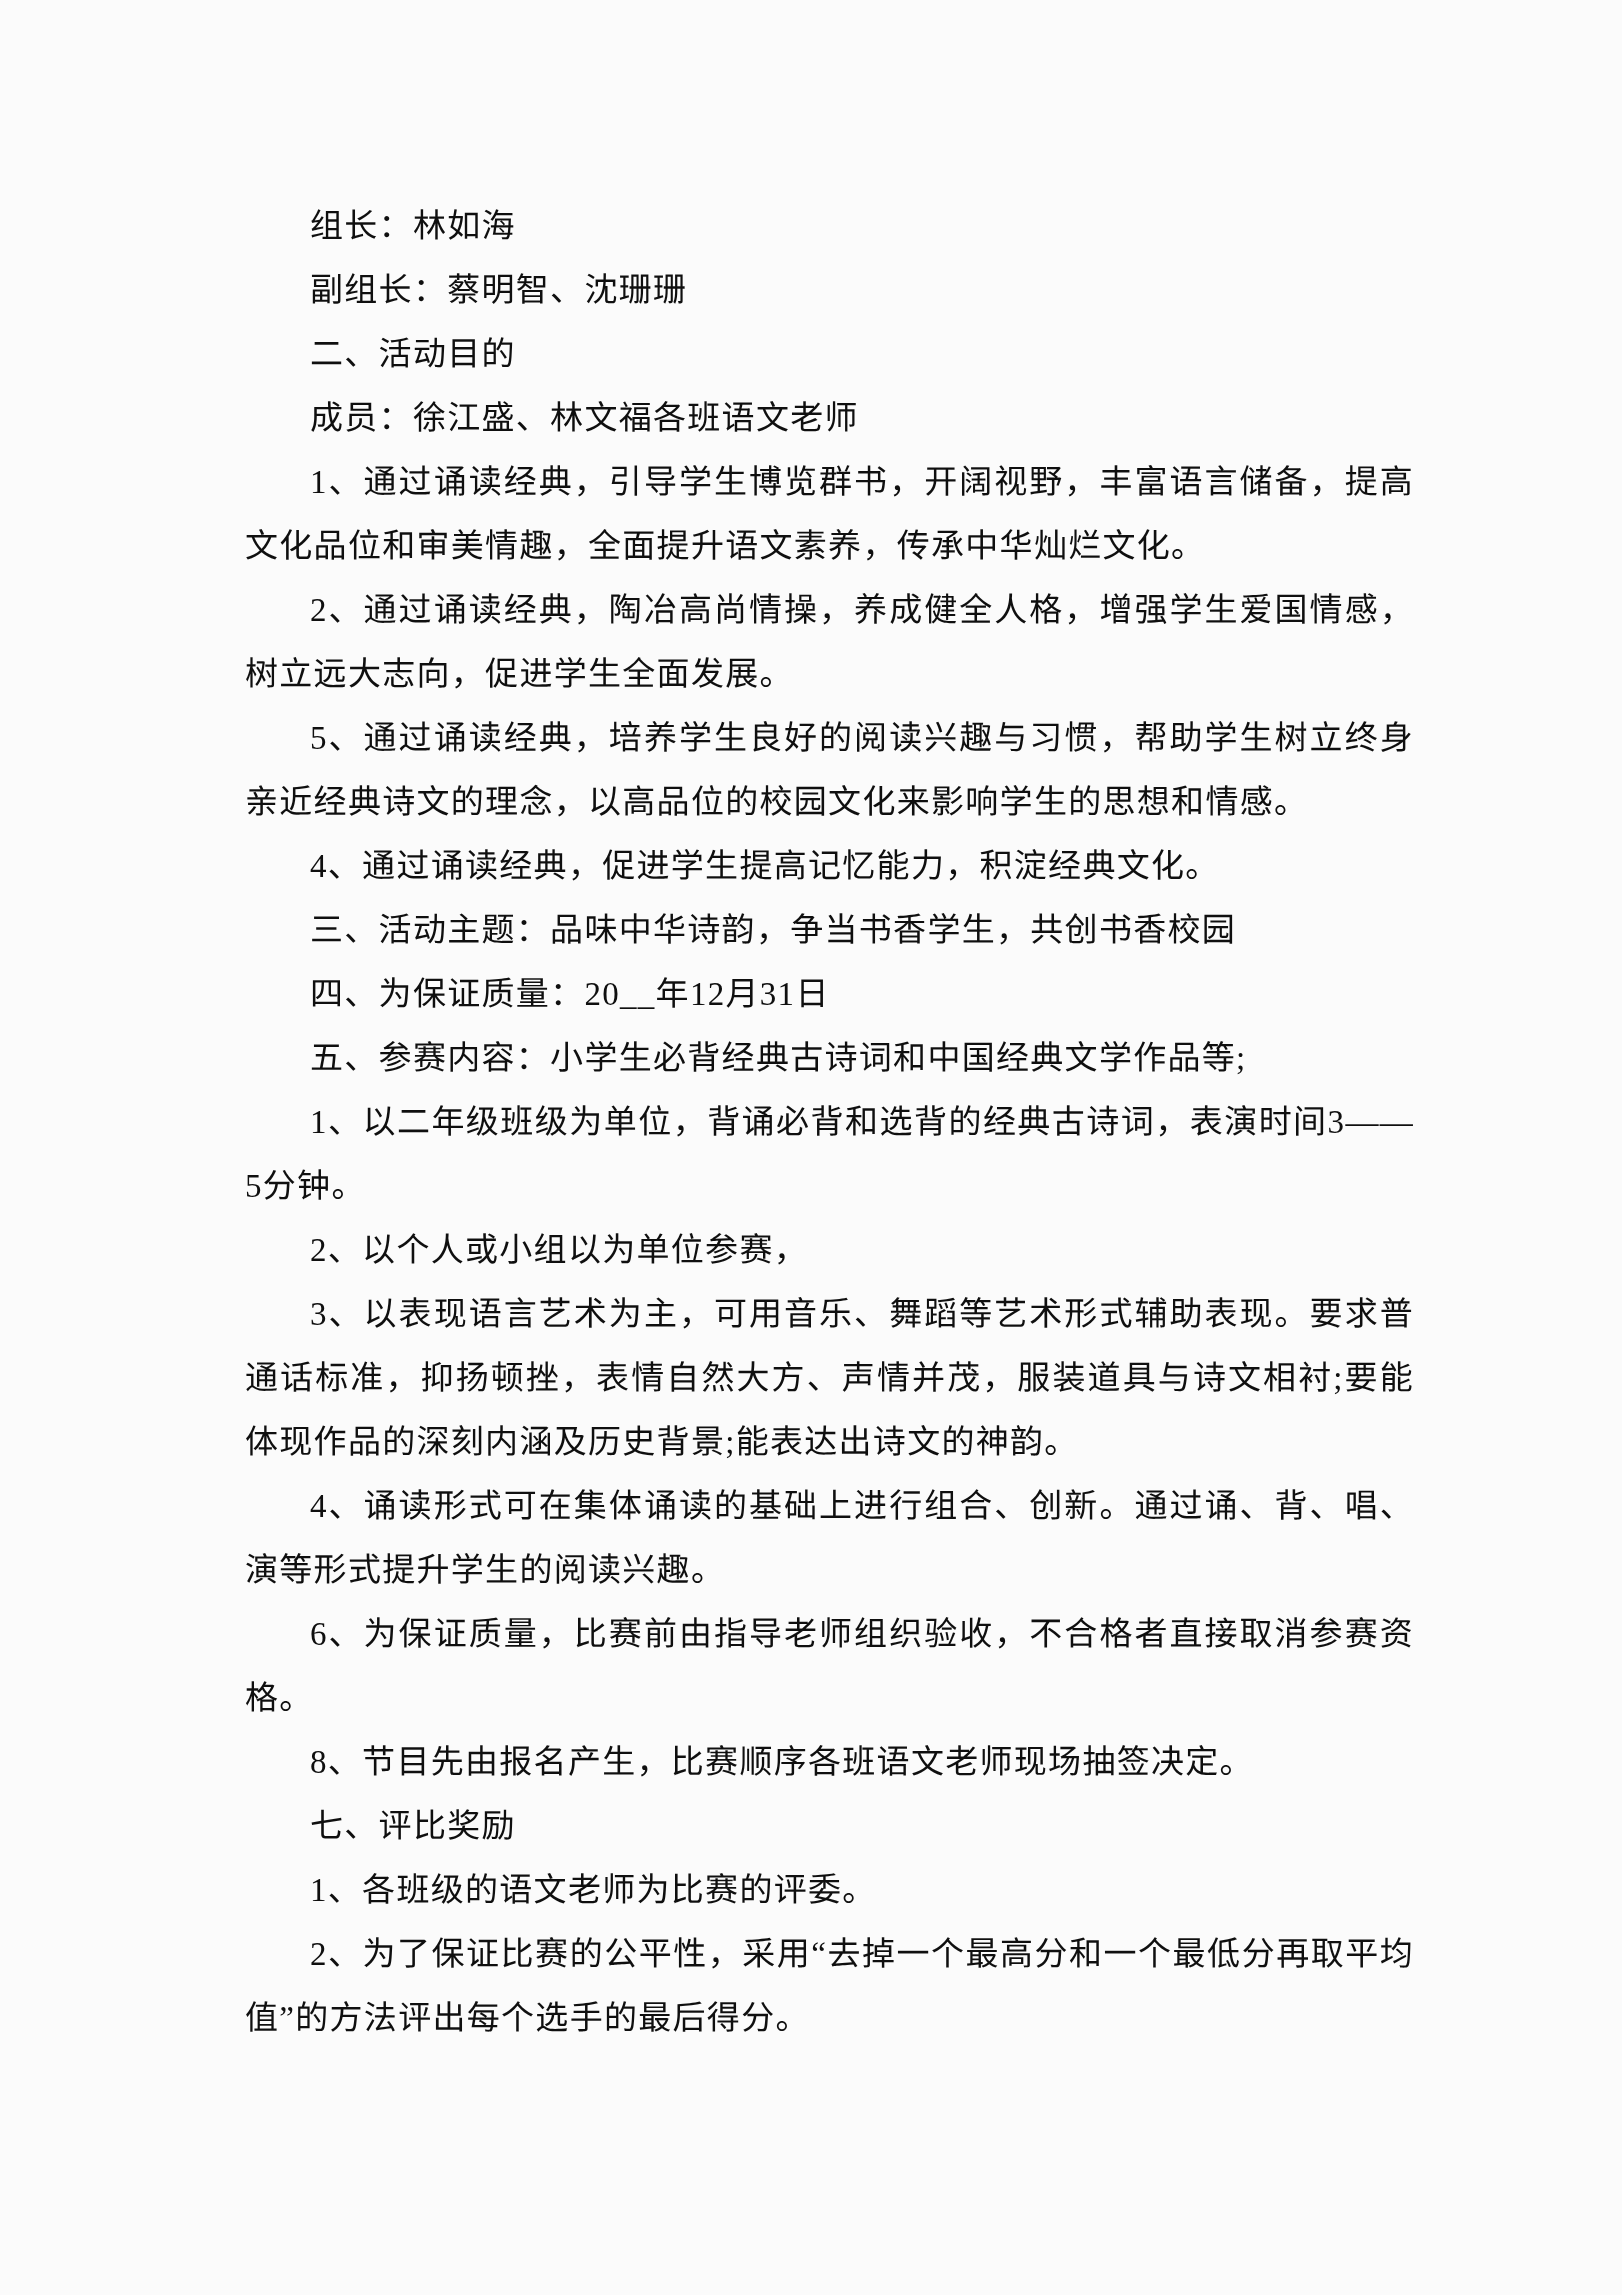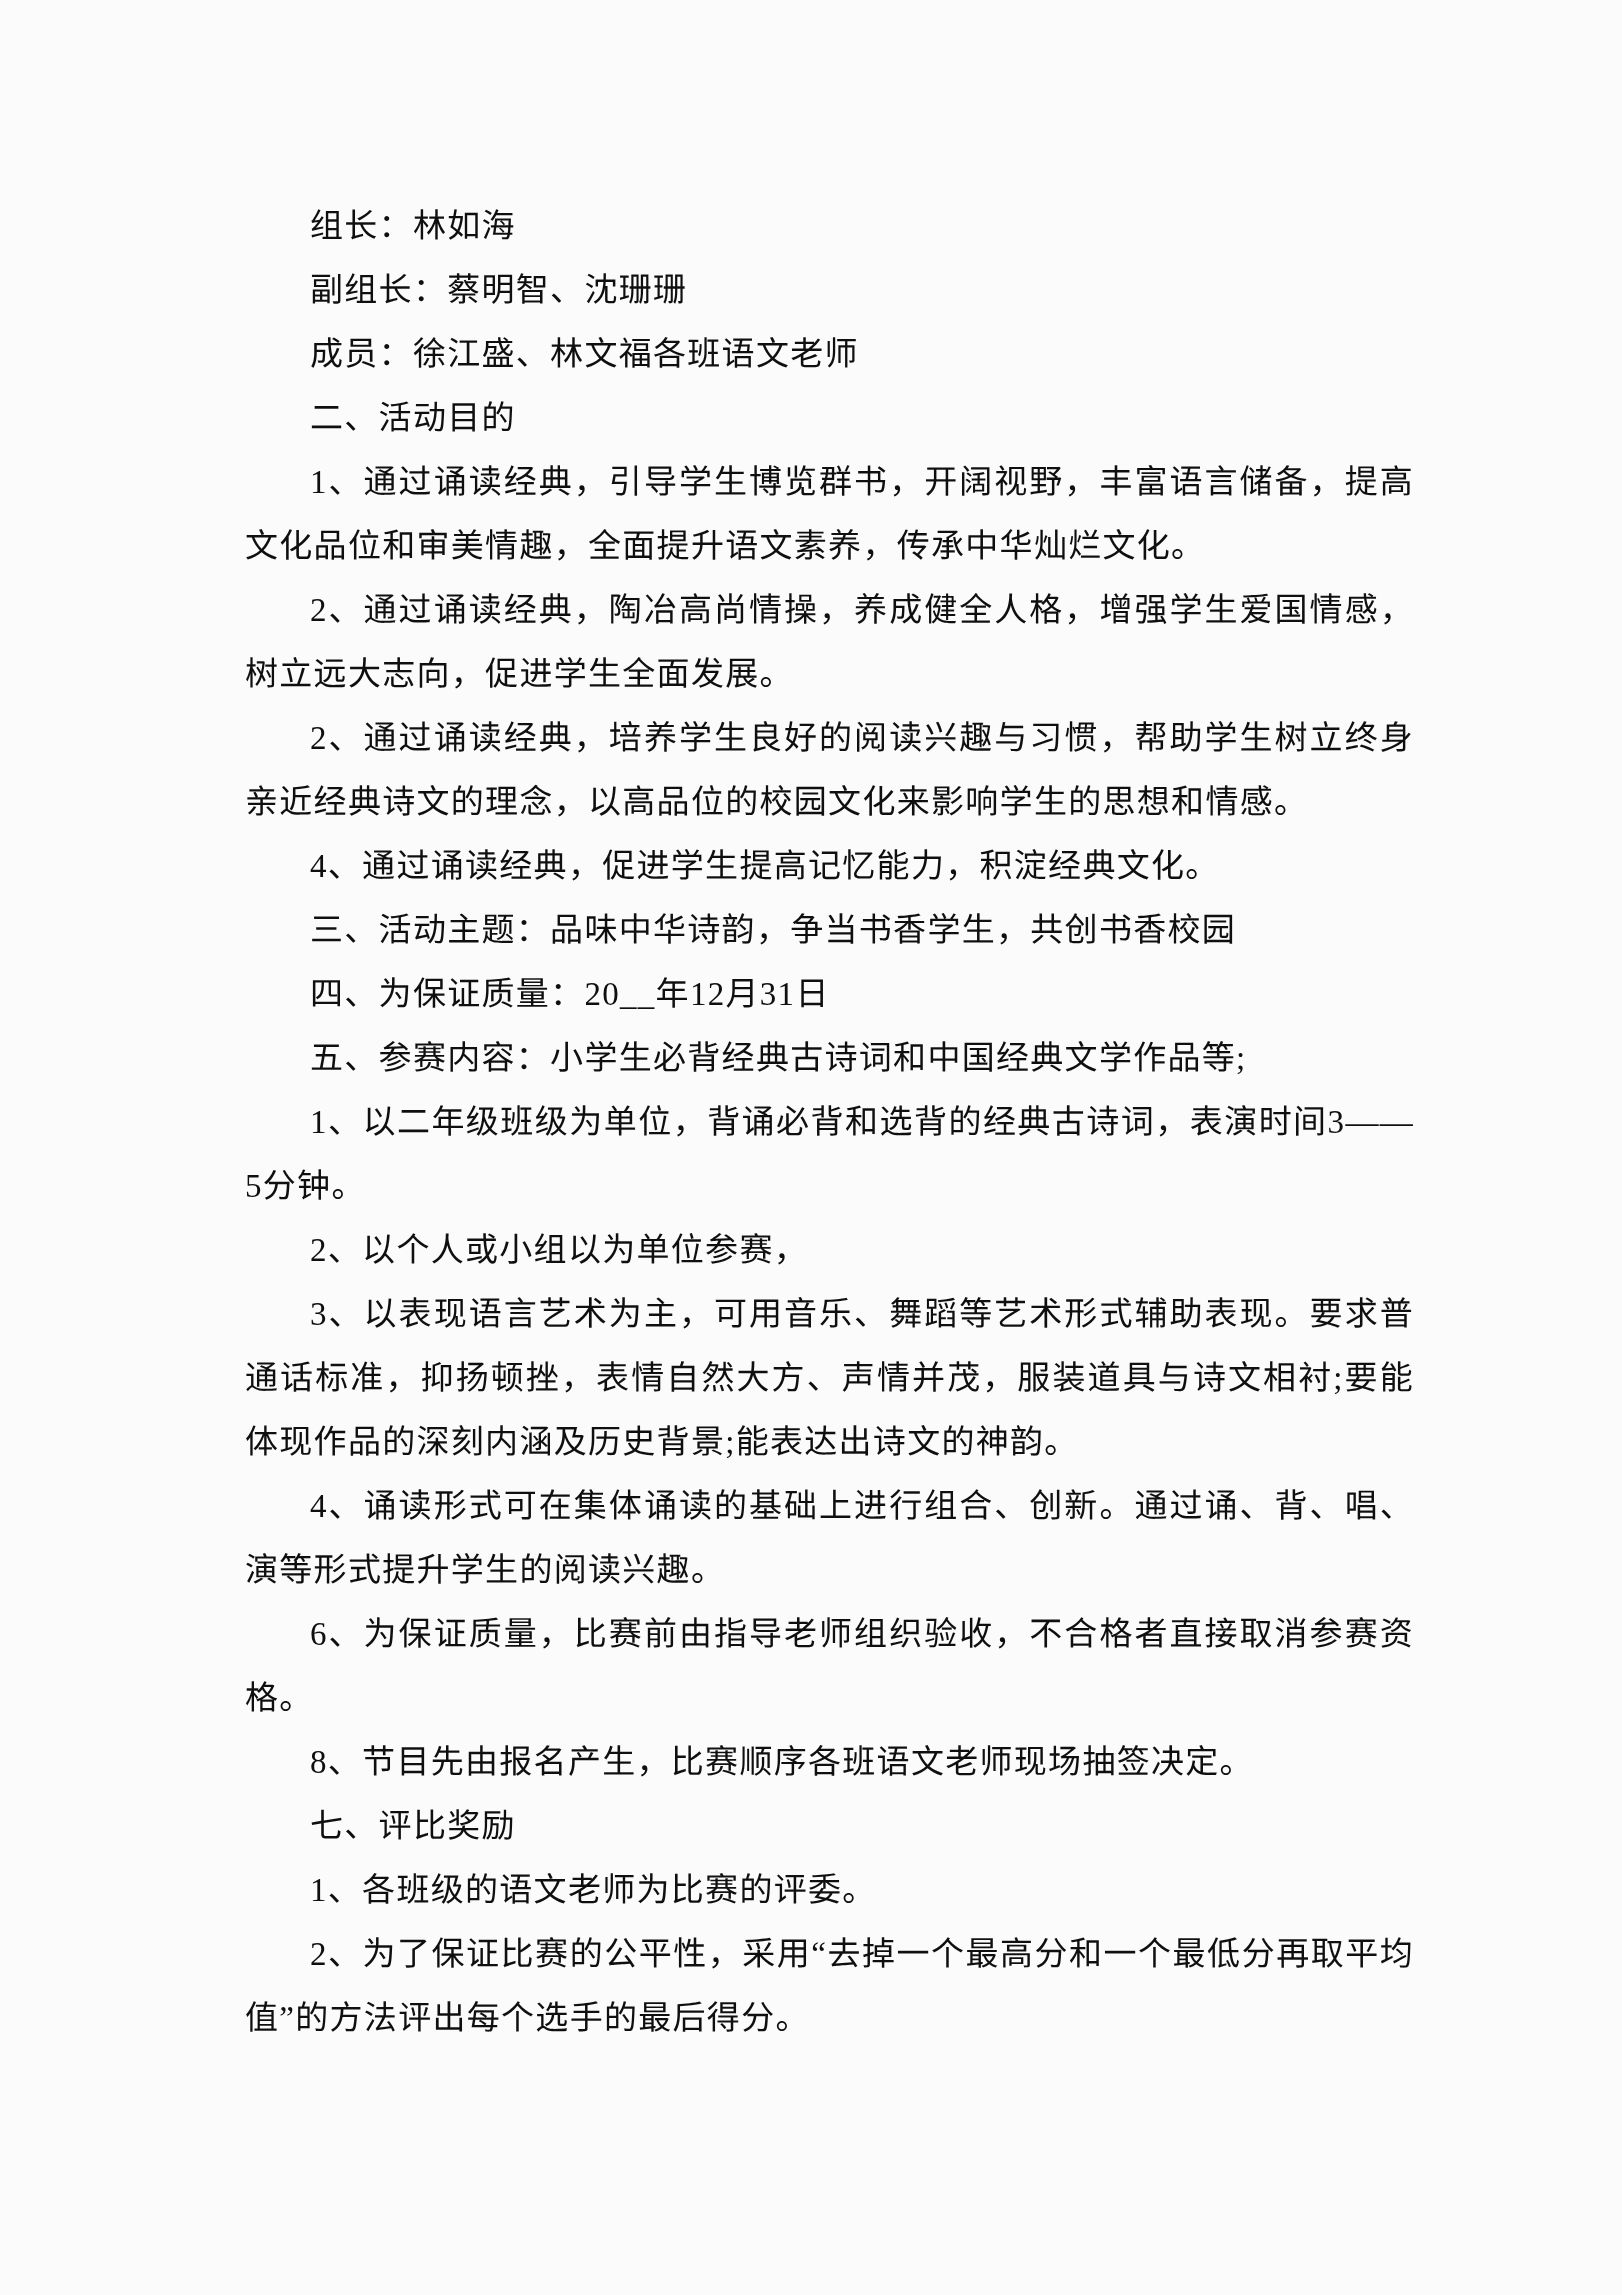--- a/index.html
+++ b/index.html
@@ -40,25 +40,25 @@
     text-indent: 65px;
   }
 </style>
 </head>
 <body>
 
 <div class="page">
   <main class="doc-body">
     <p class="para">组长：林如海</p>
     <p class="para">副组长：蔡明智、沈珊珊</p>
+    <p class="para">二、活动目的</p>
     <p class="para">成员：徐江盛、林文福各班语文老师</p>
-    <p class="para">二、活动目的</p>
     <p class="para">1、通过诵读经典，引导学生博览群书，开阔视野，丰富语言储备，提高文化品位和审美情趣，全面提升语文素养，传承中华灿烂文化。</p>
     <p class="para">2、通过诵读经典，陶冶高尚情操，养成健全人格，增强学生爱国情感，树立远大志向，促进学生全面发展。</p>
-    <p class="para">2、通过诵读经典，培养学生良好的阅读兴趣与习惯，帮助学生树立终身亲近经典诗文的理念，以高品位的校园文化来影响学生的思想和情感。</p>
+    <p class="para">5、通过诵读经典，培养学生良好的阅读兴趣与习惯，帮助学生树立终身亲近经典诗文的理念，以高品位的校园文化来影响学生的思想和情感。</p>
     <p class="para">4、通过诵读经典，促进学生提高记忆能力，积淀经典文化。</p>
     <p class="para">三、活动主题：品味中华诗韵，争当书香学生，共创书香校园</p>
     <p class="para">四、为保证质量：20__年12月31日</p>
     <p class="para">五、参赛内容：小学生必背经典古诗词和中国经典文学作品等;</p>
     <p class="para">1、以二年级班级为单位，背诵必背和选背的经典古诗词，表演时间3——5分钟。</p>
     <p class="para">2、以个人或小组以为单位参赛，</p>
     <p class="para">3、以表现语言艺术为主，可用音乐、舞蹈等艺术形式辅助表现。要求普通话标准，抑扬顿挫，表情自然大方、声情并茂，服装道具与诗文相衬;要能体现作品的深刻内涵及历史背景;能表达出诗文的神韵。</p>
     <p class="para">4、诵读形式可在集体诵读的基础上进行组合、创新。通过诵、背、唱、演等形式提升学生的阅读兴趣。</p>
     <p class="para">6、为保证质量，比赛前由指导老师组织验收，不合格者直接取消参赛资格。</p>
     <p class="para">8、节目先由报名产生，比赛顺序各班语文老师现场抽签决定。</p>

